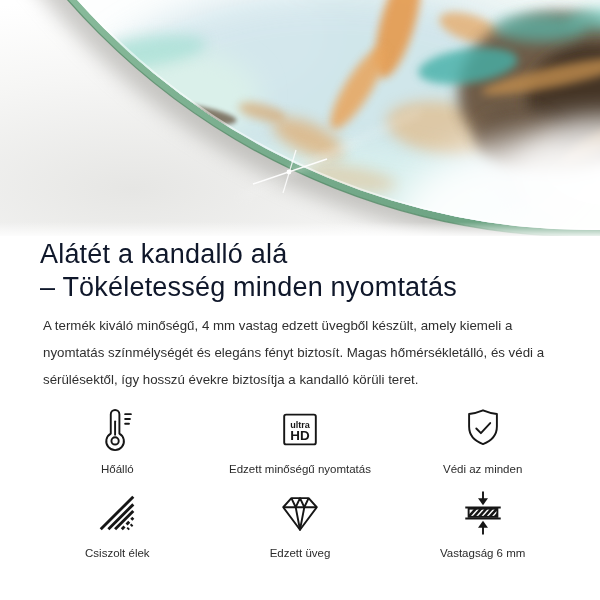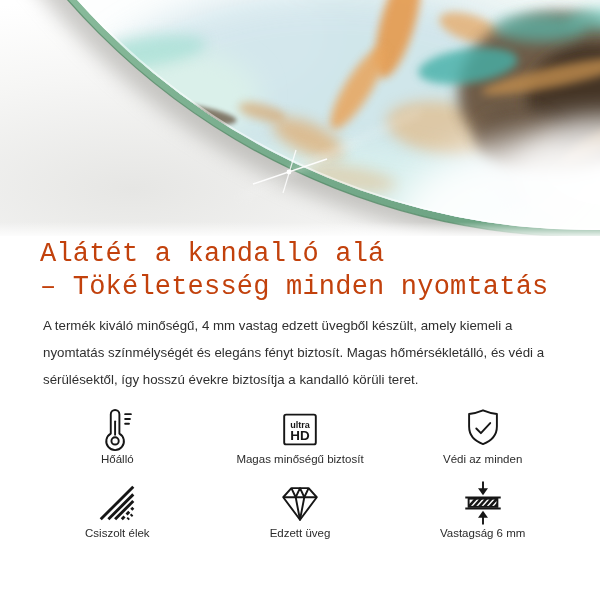--- a/index.html
+++ b/index.html
@@ -5,36 +5,36 @@
   html,body{margin:0;padding:0;}
   body{
     width:600px;height:600px;overflow:hidden;background:#ffffff;
     font-family:"Liberation Sans","DejaVu Sans",sans-serif;color:#1c1c1c;
   }
   .page{width:600px;height:600px;position:relative;background:#ffffff;}
   .hero{position:relative;width:600px;height:236px;overflow:hidden;}
   .hero svg{display:block;}
   .content{padding:0 40px;}
   .title{
-    font-family:Liberation Mono, monospace;
+    font-family:Liberation Sans, sans-serif;
     font-weight:400;font-size:27px;line-height:33px;
-    margin:2px 0 0 0;color:#c2410c;letter-spacing:.2px;
+    margin:2px 0 0 0;color:#0f172a;letter-spacing:.2px;
   }
   .desc{
     font-size:13.3px;line-height:27px;color:#2f2f2f;
     margin:8px 0 0 3px;max-width:530px;
   }
   .features{
     margin:12px -14px 0 -14px;
     display:grid;grid-template-columns:1fr 1fr 1fr;
     row-gap:14px;
   }
   .feature{display:flex;flex-direction:column;align-items:center;}
   .ficon{height:48px;display:flex;align-items:flex-end;justify-content:center;}
-  .flabel{font-size:11.5px;color:#2b2b2b;white-space:nowrap;}
+  .flabel{margin-top:10px;font-size:11.5px;color:#2b2b2b;white-space:nowrap;}
   .ficon svg{display:block;}
   .ic{stroke:#161616;fill:none;stroke-width:2;}
   .ic-fill{fill:#161616;stroke:none;}
   .ic-txt{fill:#161616;font-family:"Liberation Sans",sans-serif;}
 </style>
 </head>
 <body>
 
 <div class="page">
 
@@ -148,21 +148,21 @@
       </div>
 
       <div class="feature">
         <div class="ficon">
           <svg width="46" height="48" viewBox="0 0 48 48">
             <rect class="ic" x="7.5" y="9" width="33" height="31" rx="2" stroke-width="2.6"></rect>
             <text class="ic-txt" x="24" y="22.5" text-anchor="middle" font-size="9.5" font-weight="700">ultra</text>
             <text class="ic-txt" x="24" y="35.5" text-anchor="middle" font-size="14" font-weight="800">HD</text>
           </svg>
         </div>
-        <div class="flabel">Magas minőségű biztosít</div>
+        <div class="flabel">Edzett minőségű nyomtatás</div>
       </div>
 
       <div class="feature">
         <div class="ficon">
           <svg width="46" height="48" viewBox="0 0 48 48">
             <path class="ic" stroke-width="2.2" stroke-linejoin="round" d="M24 4.5 C28.8 6.5 33.6 7.7 38.5 8.3 V21.5 c0 9 -6 15.1 -14.5 18.3 C15 36.6 9.5 30.5 9.5 21.5 V8.3 C14.4 7.7 19.2 6.5 24 4.5 Z"></path>
             <path class="ic" stroke-width="2.4" stroke-linecap="round" stroke-linejoin="round" d="M17 23.5 l4.8 4.8 L31.5 17.8"></path>
           </svg>
         </div>
         <div class="flabel">Védi az minden</div>

